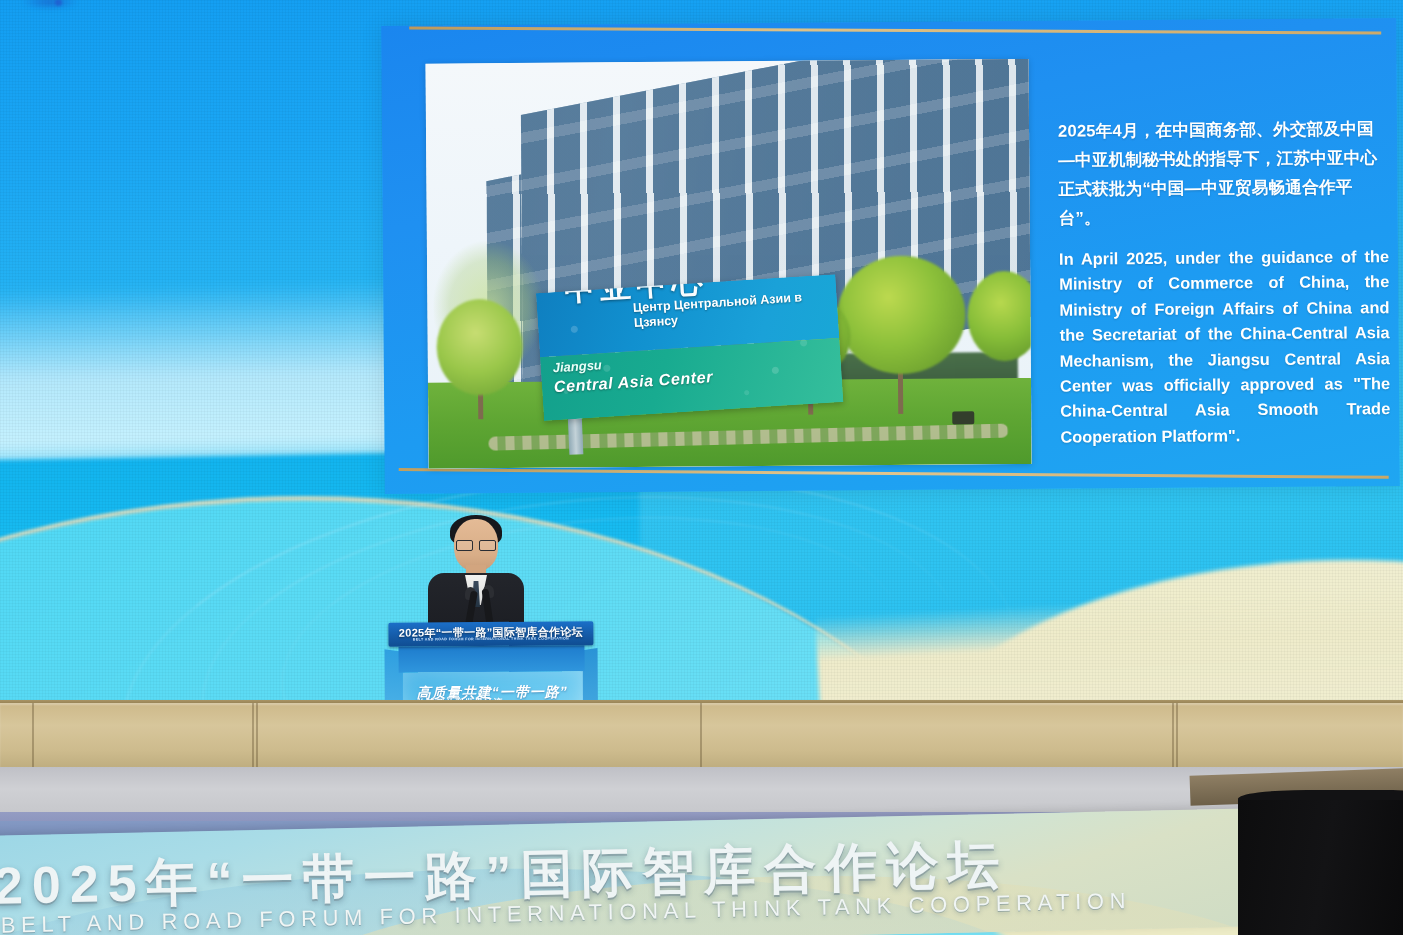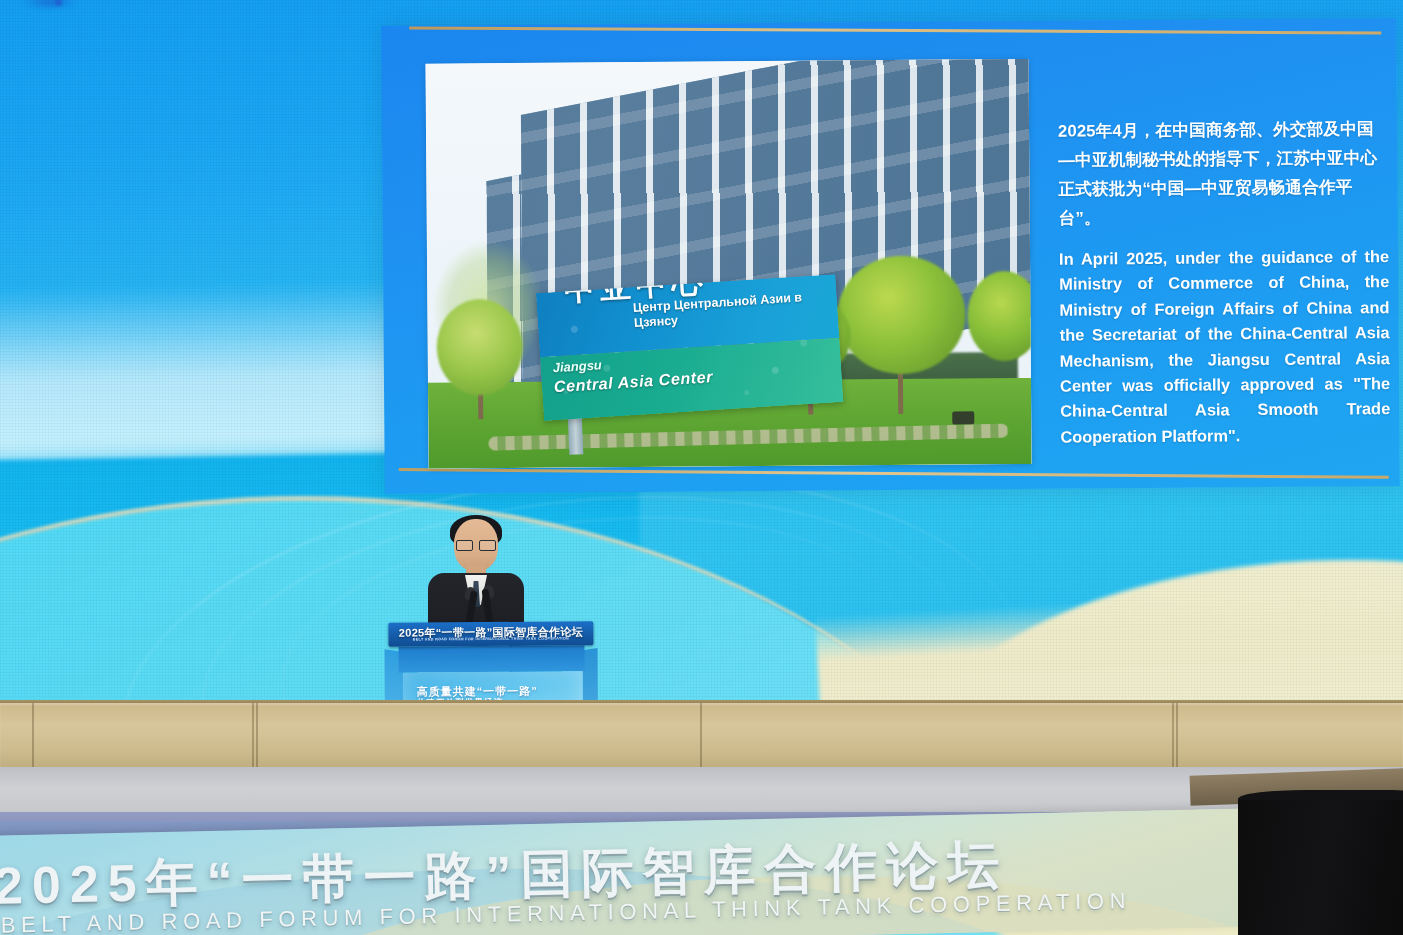--- a/index.html
+++ b/index.html
@@ -311,22 +311,22 @@
   }
   .pod-side{
     position:absolute;left:0px;top:28px;width:20px;height:160px;
     background:linear-gradient(180deg,#2f9fe0,#79cff2);
     transform:skewY(8deg);
   }
   .pod-side.r{left:196px;width:17px;transform:skewY(-8deg);
     background:linear-gradient(180deg,#2a93d6,#6cc6ee);}
   .pod-cn1{
     position:absolute;left:32px;top:62px;
-    font-size:11px;font-weight:700;color:#ffffff;letter-spacing:1px;
-    text-shadow:0 1px 2px rgba(40,90,140,.55);white-space:nowrap;
+    font-size:14px;font-weight:700;color:#ffffff;letter-spacing:1px;
+    text-shadow:0 1px 2px rgba(40,90,140,.55);white-space:nowrap;font-style:italic;
   }
   .pod-cn2{
     position:absolute;left:32px;top:75px;
     font-size:8.6px;font-weight:700;color:#ffffff;letter-spacing:1px;
     text-shadow:0 1px 2px rgba(40,90,140,.55);white-space:nowrap;
   }
   .pod-en{
     position:absolute;left:32px;top:93px;width:120px;
     font-size:4.3px;line-height:6.4px;font-weight:700;color:#eef9ff;
     letter-spacing:.5px;

